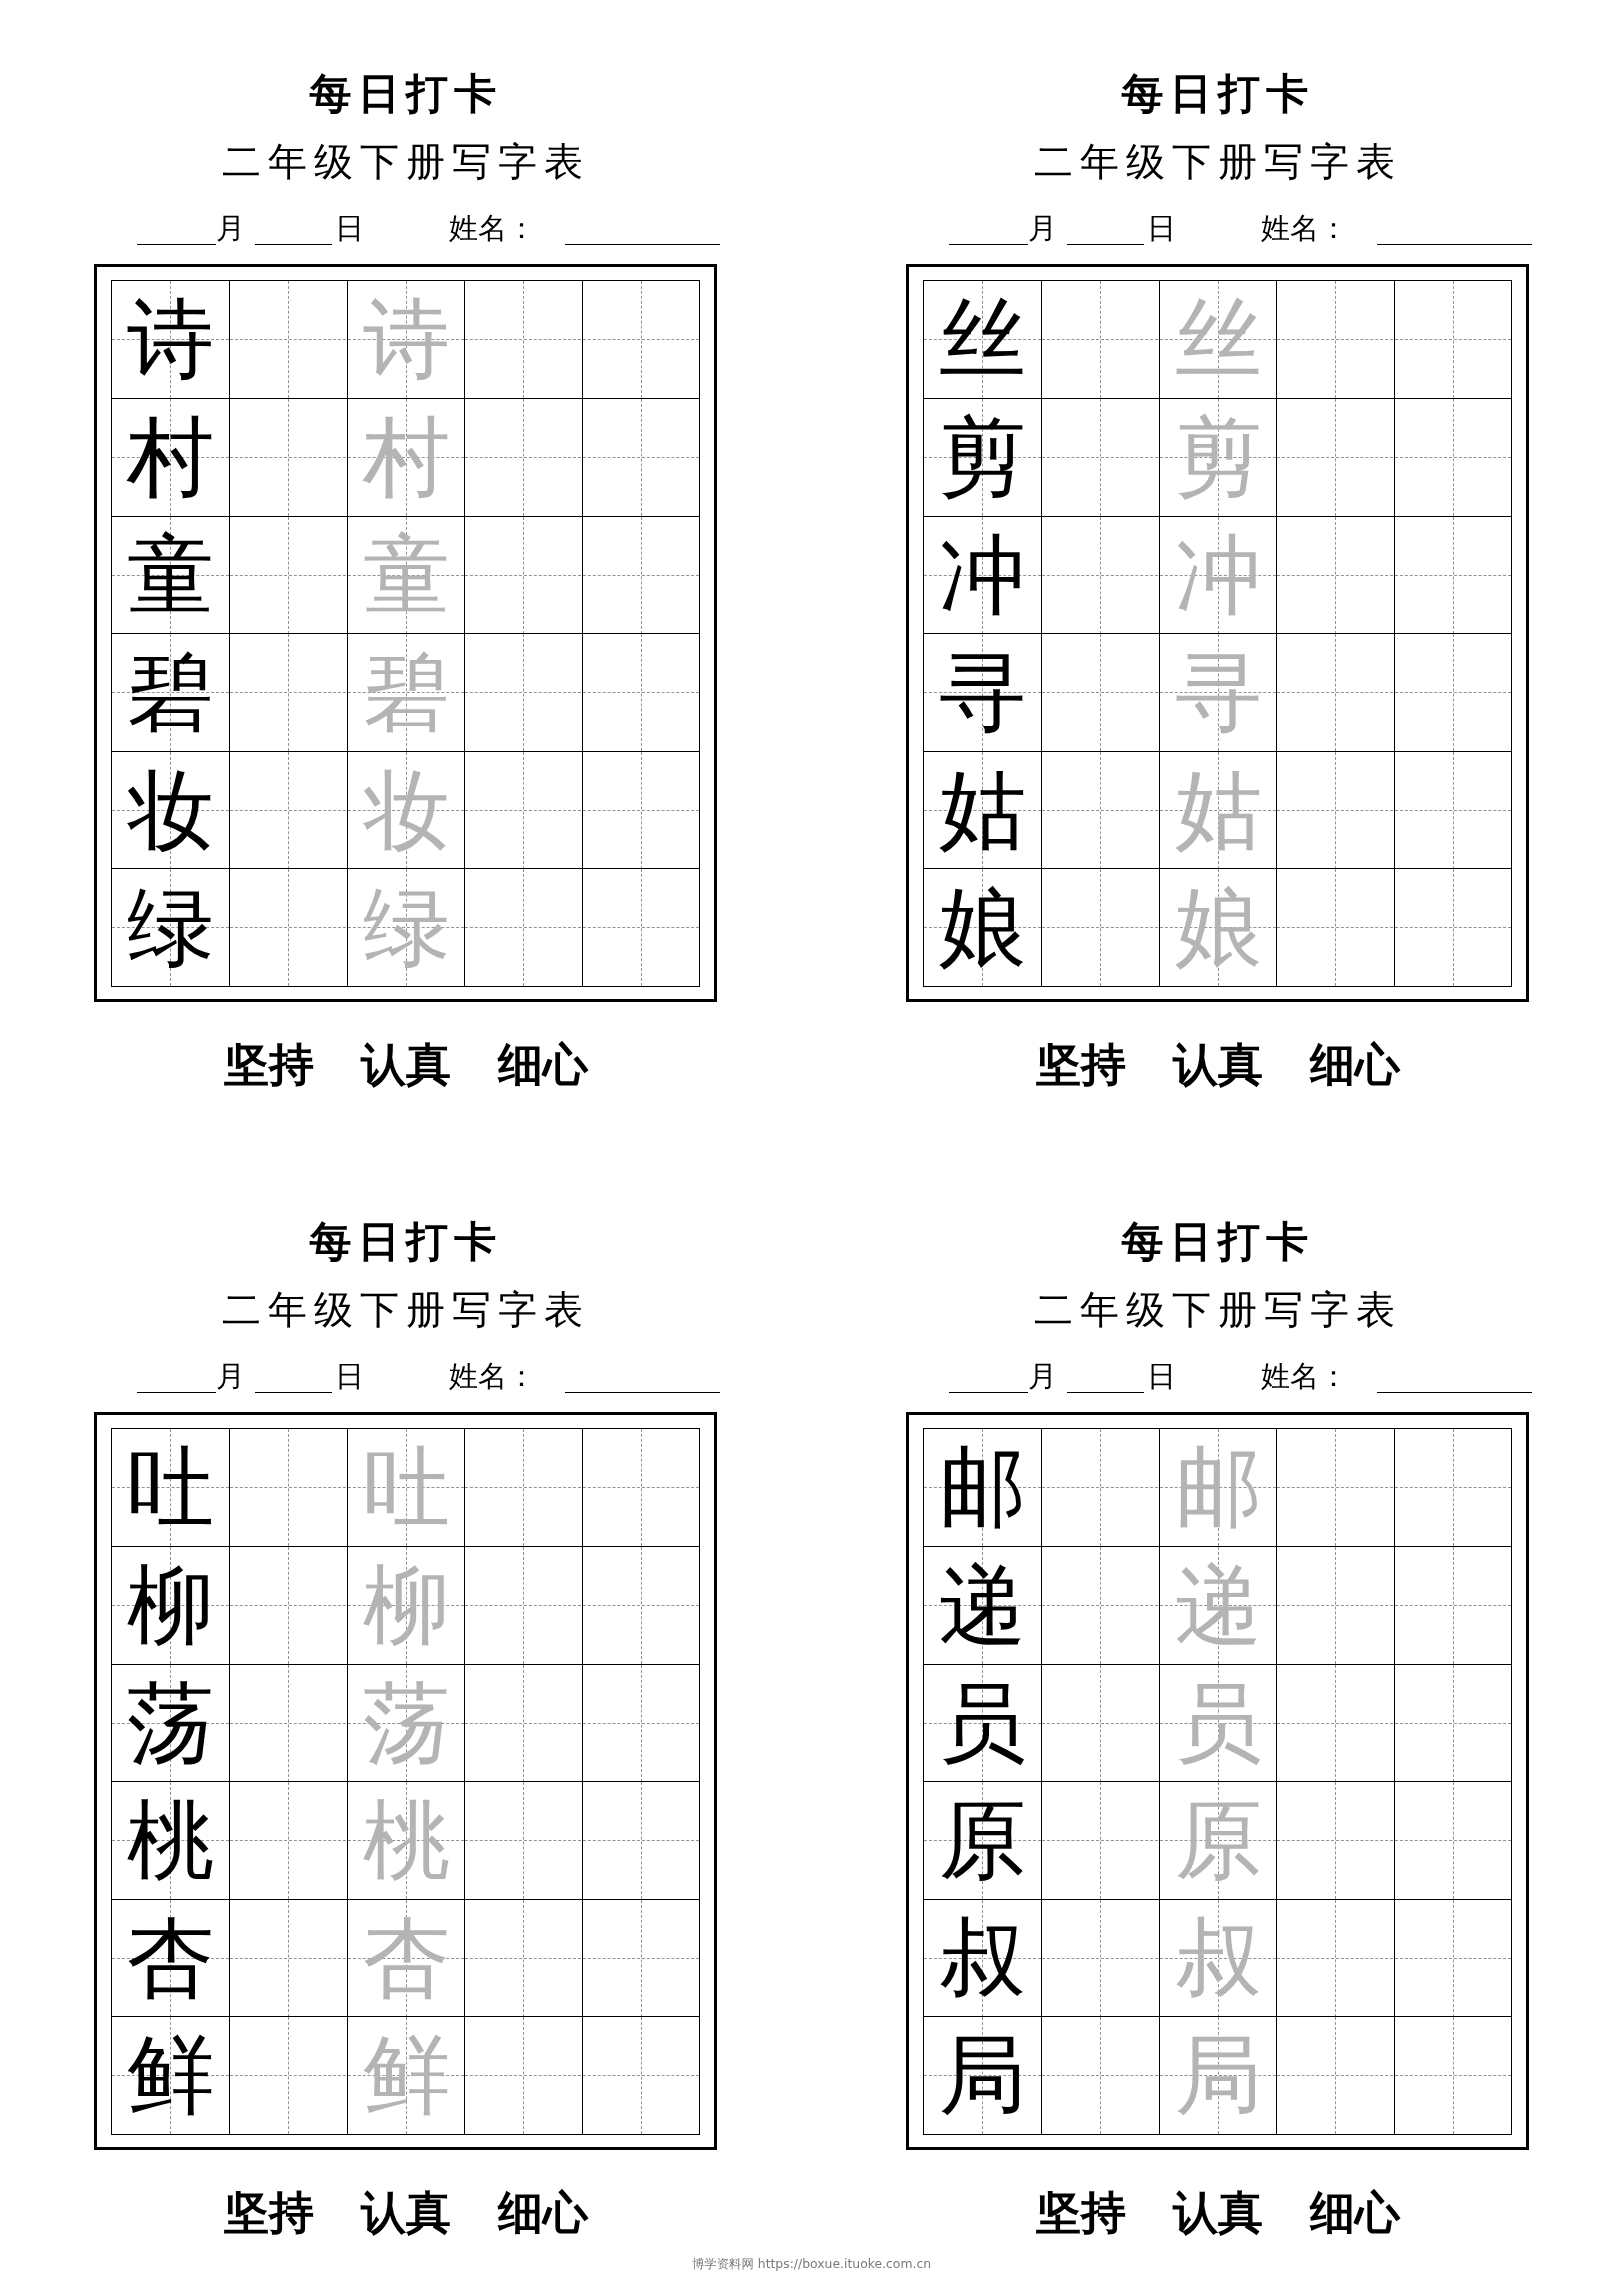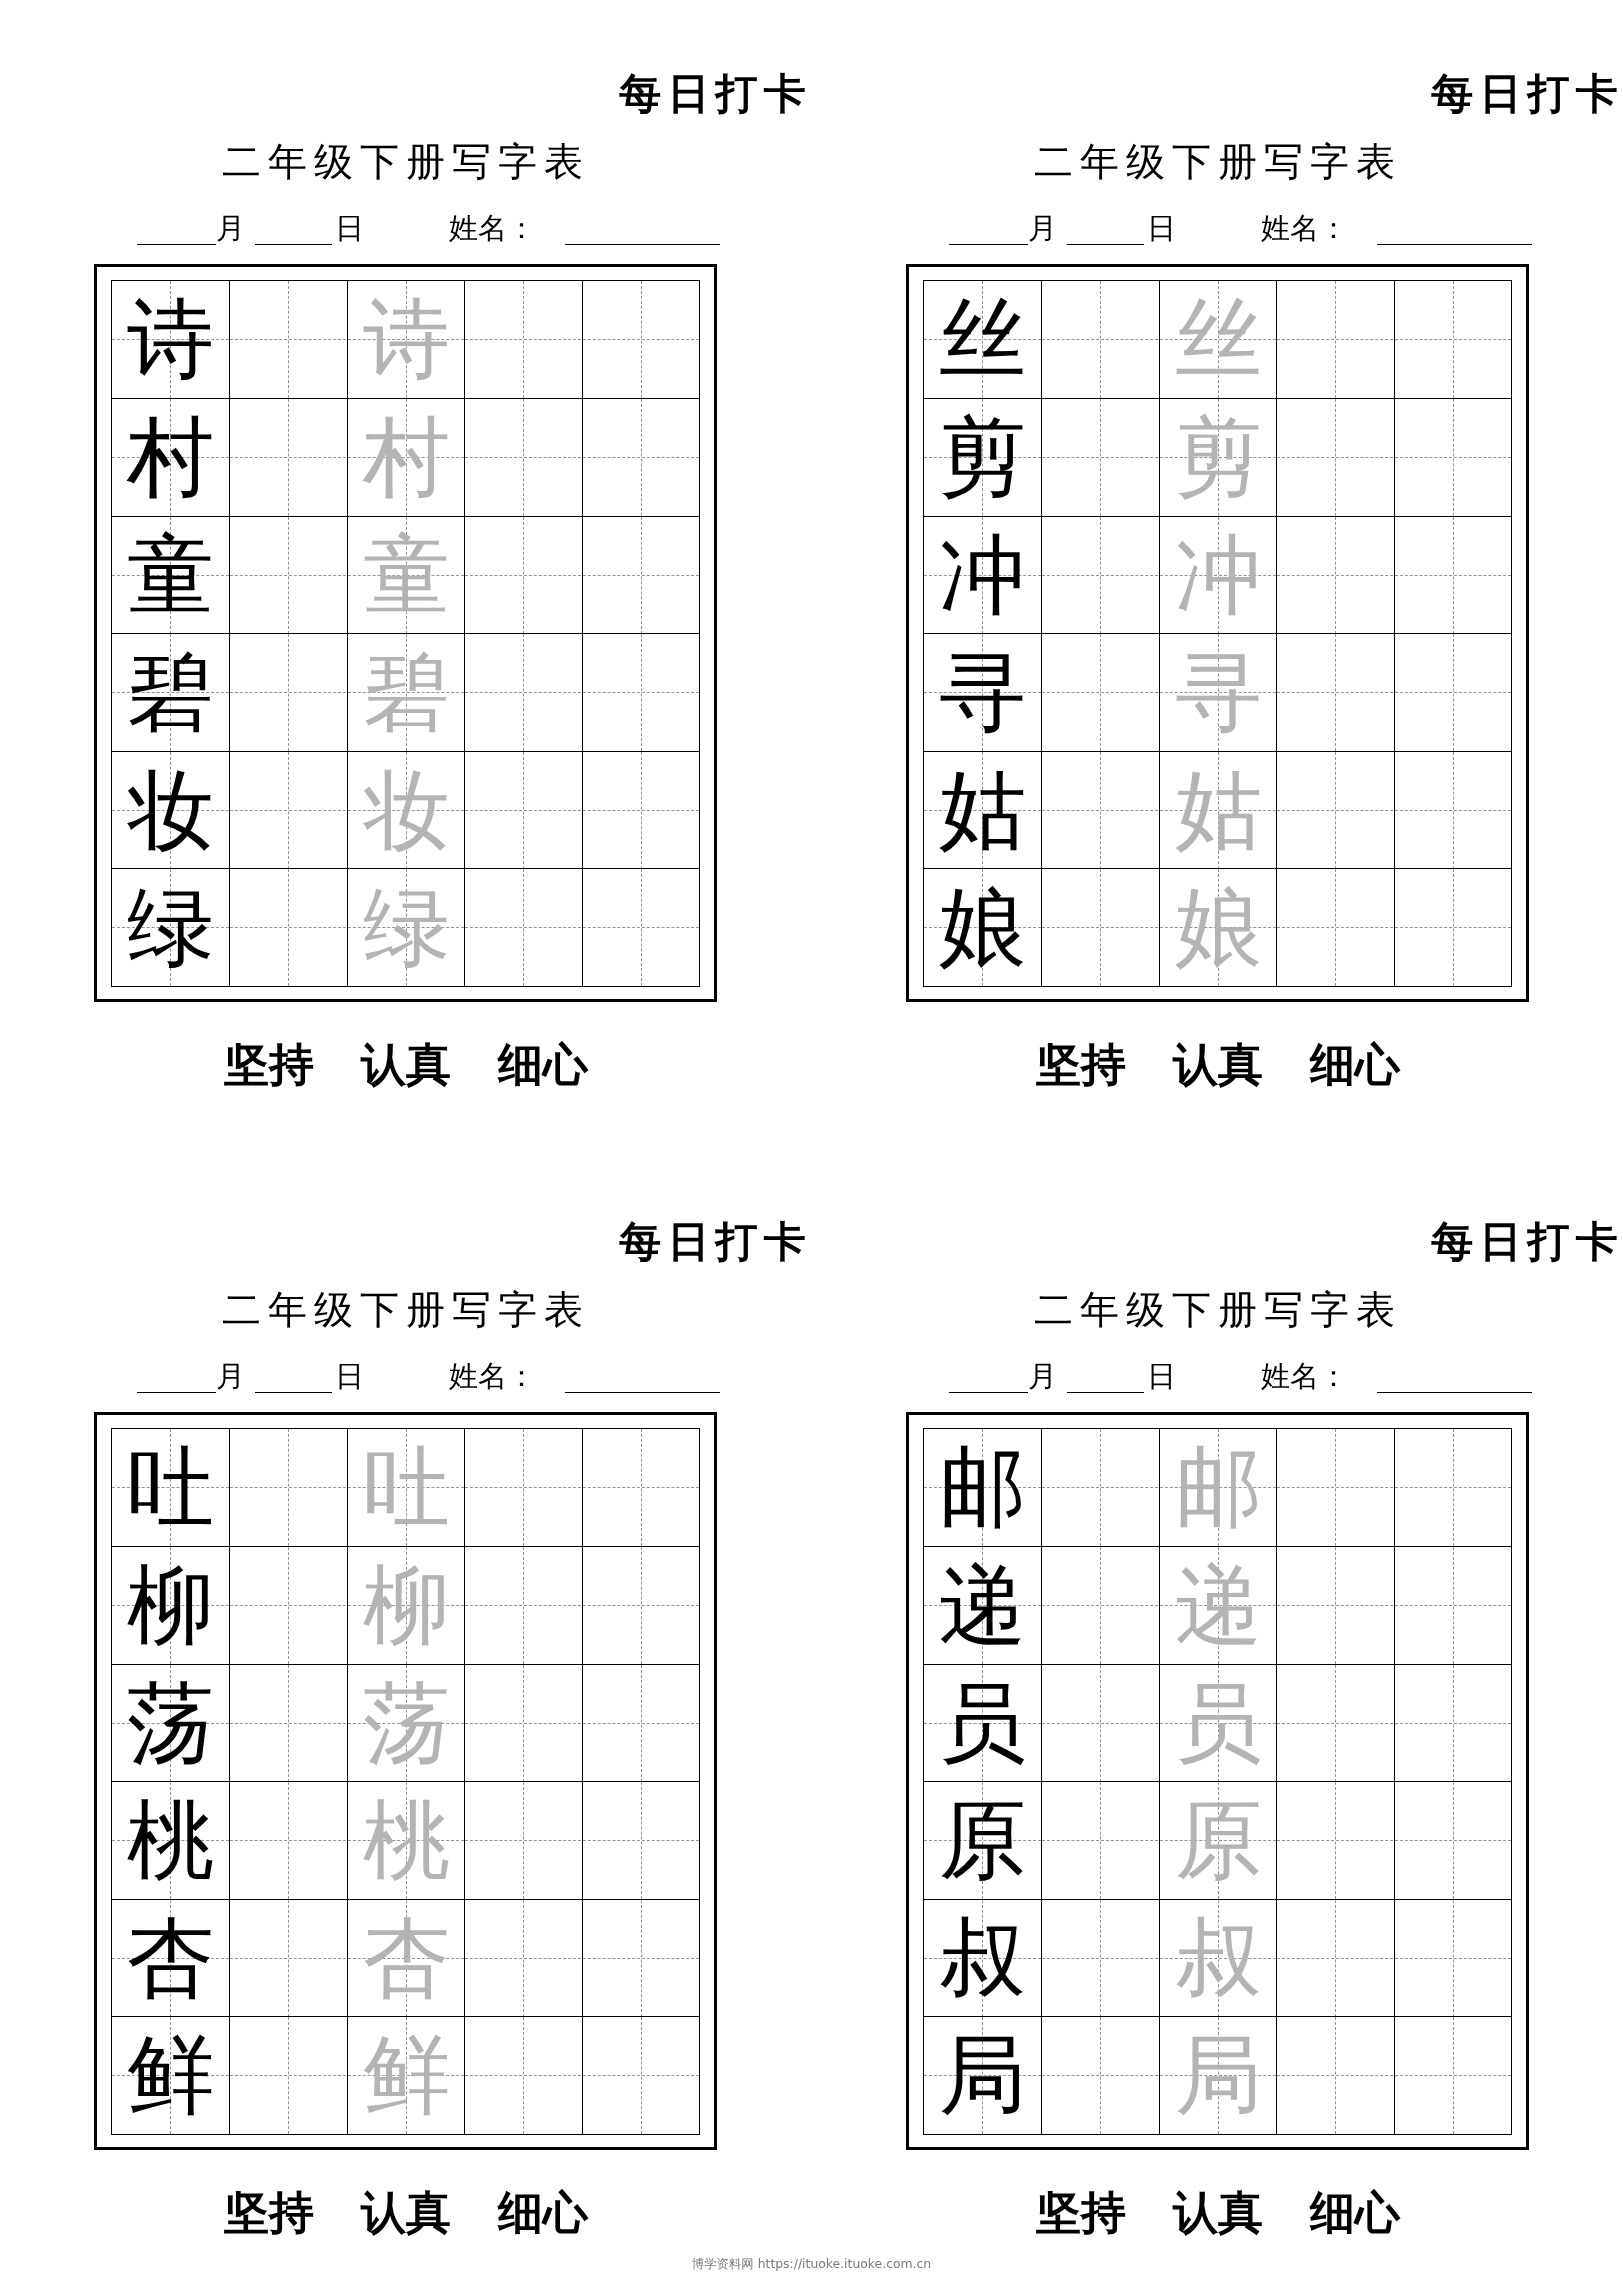--- a/index.html
+++ b/index.html
@@ -1,19 +1,19 @@
 <!DOCTYPE html>
 <html style="font-size:12.4px"><head>
 <meta charset="utf-8">
 <style>
   html, body { margin: 0; padding: 0; background: #ffffff; }
   body { width: 1623px; height: 2295px; position: relative; overflow: hidden;
          font-family: "DejaVu Serif", "Liberation Serif", serif; color: #000; }
   .card { position: absolute; width: 812px; height: 1148px; }
-  .title { position: absolute; left: 0; top: 68px; width: 812px; text-align: right;
+  .title { position: absolute; left: 0; top: 68px; width: 812px; text-align: center;
            font-size: 42px; letter-spacing: 6.2px; line-height: 51px; font-weight: bold; }
   .subtitle { position: absolute; left: 0; top: 138px; width: 812px; text-align: center;
               font-size: 39px; letter-spacing: 7px; line-height: 48px; }
   .dateline { position: absolute; left: 137px; top: 210px; height: 39px; width: 587px;
               font-size: 29px; line-height: 36px; }
   .blank { position: absolute; top: 34px; height: 0; border-bottom: 1.5px solid #000; }
   .dl-text { position: absolute; top: 0; white-space: nowrap; }
   .outer { position: absolute; left: 94px; top: 264px; width: 617px; height: 732px;
            border: 3.9px solid #000; }
   .grid { position: absolute; left: 111px; top: 280px; width: 587px; height: 705px;
@@ -678,14 +678,14 @@
           <div class="cell vline" style="left: 470px;">
             <div class="dash-h"></div>
             <div class="dash-v"></div>
           </div>
         </div>
       </div>
     <div class="motto">坚持   认真   细心</div>
   </div>
 </div>
 
-<div class="watermark">博学资料网 https://ituoke.ituoke.com.cn</div>
+<div class="watermark">博学资料网 https://boxue.ituoke.com.cn</div>
 
 
 </body></html>

